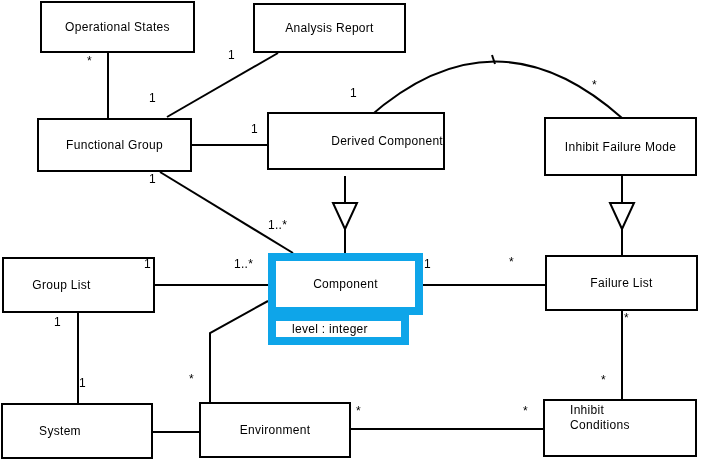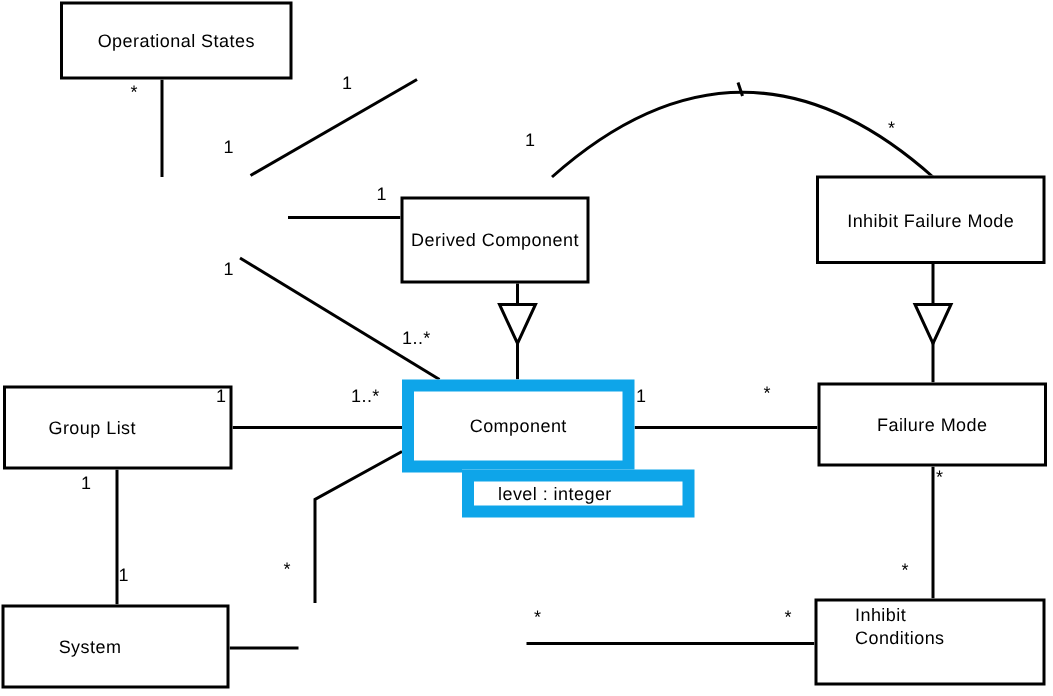--- a/index.html
+++ b/index.html
@@ -72,51 +72,60 @@
     <g stroke="#000" stroke-width="2" fill="#ffffff">
       <polygon points="333,203 357,203 345,229"></polygon>
       <polygon points="610,203 634,203 622,229"></polygon>
     </g>
   </svg>
 
   <div class="cls" style="left:40px;top:1px;width:155px;height:52px;">
     <span>Operational States</span>
   </div>
 
+  <div class="cls" style="left:253px;top:3px;width:153px;height:50px;">
+    <span>Analysis Report</span>
+  </div>
 
+  <div class="cls" style="left:37px;top:118px;width:155px;height:54px;">
+    <span>Functional Group</span>
+  </div>
 
-  <div class="cls" style="left:267px;top:131px;width:126px;height:58px;">
+  <div class="cls" style="left:267px;top:112px;width:178px;height:58px;justify-content:flex-end;">
     <span>Derived Component</span>
   </div>
 
   <div class="cls" style="left:544px;top:117px;width:153px;height:59px;">
     <span>Inhibit Failure Mode</span>
   </div>
 
   <div class="cls shift-left" style="left:2px;top:257px;width:153px;height:56px;">
     <span>Group List</span>
   </div>
 
   <div class="cls-split" style="left:268px;top:253px;width:155px;">
     <div class="compartment name" style="width:155px;height:62px;">
       <span>Component</span>
     </div>
-    <div class="compartment attrs" style="width:155px;height:32px;margin-left:40px;">
+    <div class="compartment attrs" style="width:141px;height:32px;">
       <span>level : integer</span>
     </div>
   </div>
 
   <div class="cls" style="left:545px;top:255px;width:153px;height:56px;">
-    <span>Failure Mode</span>
+    <span>Failure List</span>
   </div>
 
   <div class="cls shift-left" style="left:1px;top:403px;width:152px;height:56px;">
     <span>System</span>
   </div>
 
+  <div class="cls" style="left:199px;top:402px;width:152px;height:56px;">
+    <span>Environment</span>
+  </div>
 
   <div class="cls topleft" style="left:543px;top:399px;width:154px;height:58px;">
     <span style="white-space:pre-line;">Inhibit
 Conditions</span>
   </div>
 
   <span class="mult" style="left:87px;top:55px;">*</span>
   <span class="mult" style="left:228px;top:49px;">1</span>
   <span class="mult" style="left:149px;top:92px;">1</span>
   <span class="mult" style="left:251px;top:123px;">1</span>

